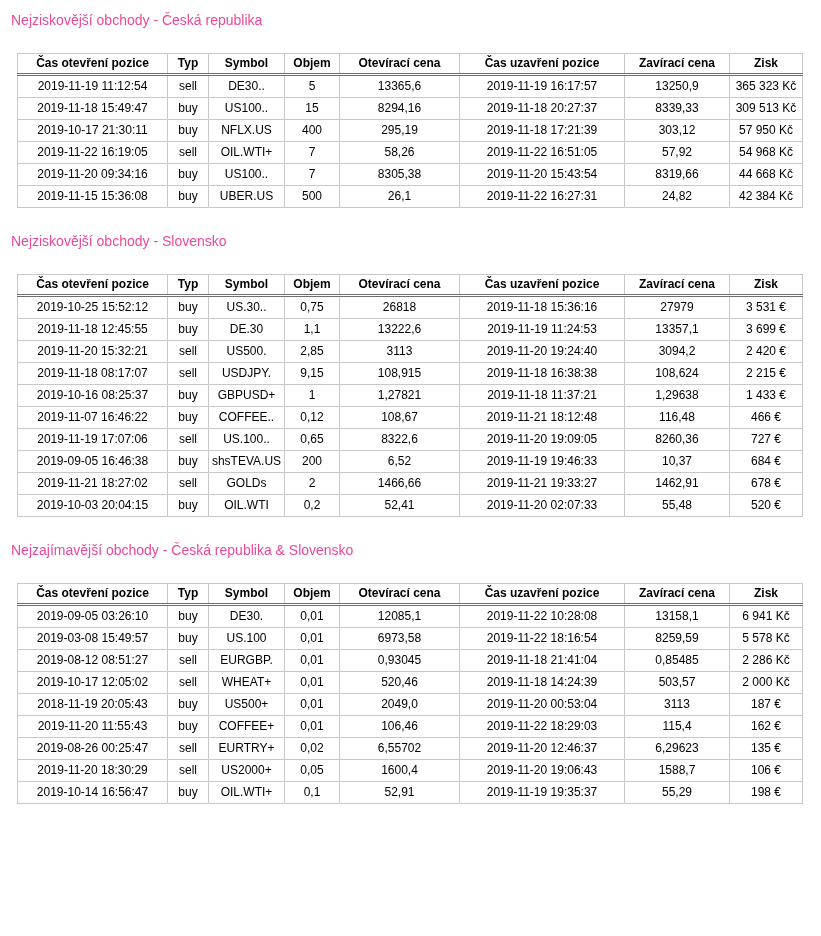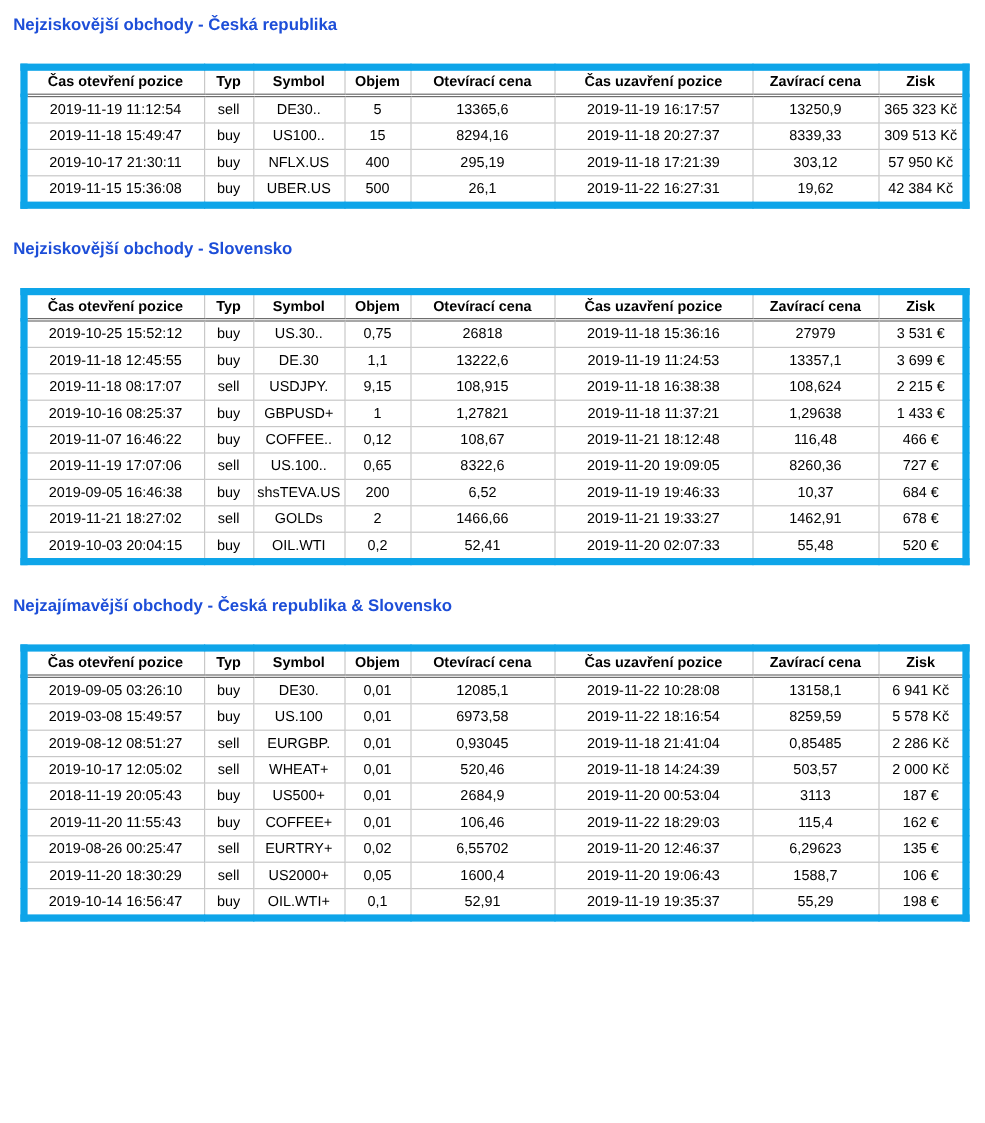--- a/index.html
+++ b/index.html
@@ -10,31 +10,31 @@
   body {
     width: 821px;
     min-height: 936px;
     font-family: "Liberation Sans", sans-serif;
     color: #000000;
   }
   .section { margin: 0; }
   .section-title {
     font-family: "Liberation Sans", sans-serif;
     font-size: 14px;
-    font-weight: 700;
-    color: #1d4ed8;
+    font-weight: 400;
+    color: #ec4899;
     margin: 25px 0 25px 11px;
   }
   .section:first-of-type .section-title { margin-top: 12px; }
   table.trades {
     border-collapse: collapse;
     table-layout: fixed;
     width: 785px;
     margin-left: 17px;
-    border: 6px solid #0ea5e9;
+    border: 1px solid #0ea5e9;
   }
   table.trades th,
   table.trades td {
     border: 1px solid #c8c8c8;
     text-align: center;
     vertical-align: middle;
     font-size: 12px;
     padding: 0 2px;
     white-space: nowrap;
     overflow: hidden;
@@ -109,27 +109,47 @@
           <td>2019-10-17 21:30:11</td>
           <td>buy</td>
           <td>NFLX.US</td>
           <td>400</td>
           <td>295,19</td>
           <td>2019-11-18 17:21:39</td>
           <td>303,12</td>
           <td>57 950 Kč</td>
         </tr>
         <tr>
+          <td>2019-11-22 16:19:05</td>
+          <td>sell</td>
+          <td>OIL.WTI+</td>
+          <td>7</td>
+          <td>58,26</td>
+          <td>2019-11-22 16:51:05</td>
+          <td>57,92</td>
+          <td>54 968 Kč</td>
+        </tr>
+        <tr>
+          <td>2019-11-20 09:34:16</td>
+          <td>buy</td>
+          <td>US100..</td>
+          <td>7</td>
+          <td>8305,38</td>
+          <td>2019-11-20 15:43:54</td>
+          <td>8319,66</td>
+          <td>44 668 Kč</td>
+        </tr>
+        <tr>
           <td>2019-11-15 15:36:08</td>
           <td>buy</td>
           <td>UBER.US</td>
           <td>500</td>
           <td>26,1</td>
           <td>2019-11-22 16:27:31</td>
-          <td>19,62</td>
+          <td>24,82</td>
           <td>42 384 Kč</td>
         </tr>
       </tbody>
   </table>
 </div>
 
 <div class="section">
   <h2 class="section-title">Nejziskovější obchody - Slovensko</h2>
   <table class="trades">
     <colgroup>
@@ -169,20 +189,30 @@
           <td>2019-11-18 12:45:55</td>
           <td>buy</td>
           <td>DE.30</td>
           <td>1,1</td>
           <td>13222,6</td>
           <td>2019-11-19 11:24:53</td>
           <td>13357,1</td>
           <td>3 699 €</td>
         </tr>
         <tr>
+          <td>2019-11-20 15:32:21</td>
+          <td>sell</td>
+          <td>US500.</td>
+          <td>2,85</td>
+          <td>3113</td>
+          <td>2019-11-20 19:24:40</td>
+          <td>3094,2</td>
+          <td>2 420 €</td>
+        </tr>
+        <tr>
           <td>2019-11-18 08:17:07</td>
           <td>sell</td>
           <td>USDJPY.</td>
           <td>9,15</td>
           <td>108,915</td>
           <td>2019-11-18 16:38:38</td>
           <td>108,624</td>
           <td>2 215 €</td>
         </tr>
         <tr>
@@ -313,21 +343,21 @@
           <td>520,46</td>
           <td>2019-11-18 14:24:39</td>
           <td>503,57</td>
           <td>2 000 Kč</td>
         </tr>
         <tr>
           <td>2018-11-19 20:05:43</td>
           <td>buy</td>
           <td>US500+</td>
           <td>0,01</td>
-          <td>2684,9</td>
+          <td>2049,0</td>
           <td>2019-11-20 00:53:04</td>
           <td>3113</td>
           <td>187 €</td>
         </tr>
         <tr>
           <td>2019-11-20 11:55:43</td>
           <td>buy</td>
           <td>COFFEE+</td>
           <td>0,01</td>
           <td>106,46</td>

